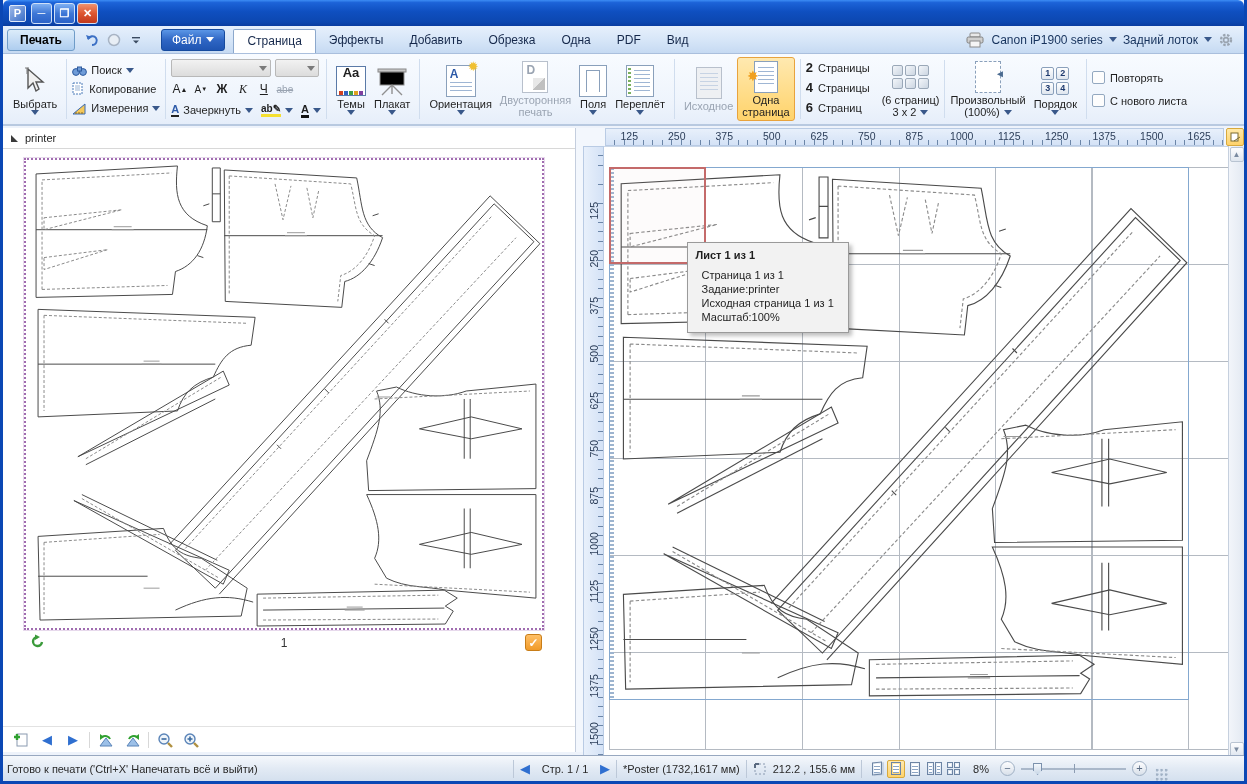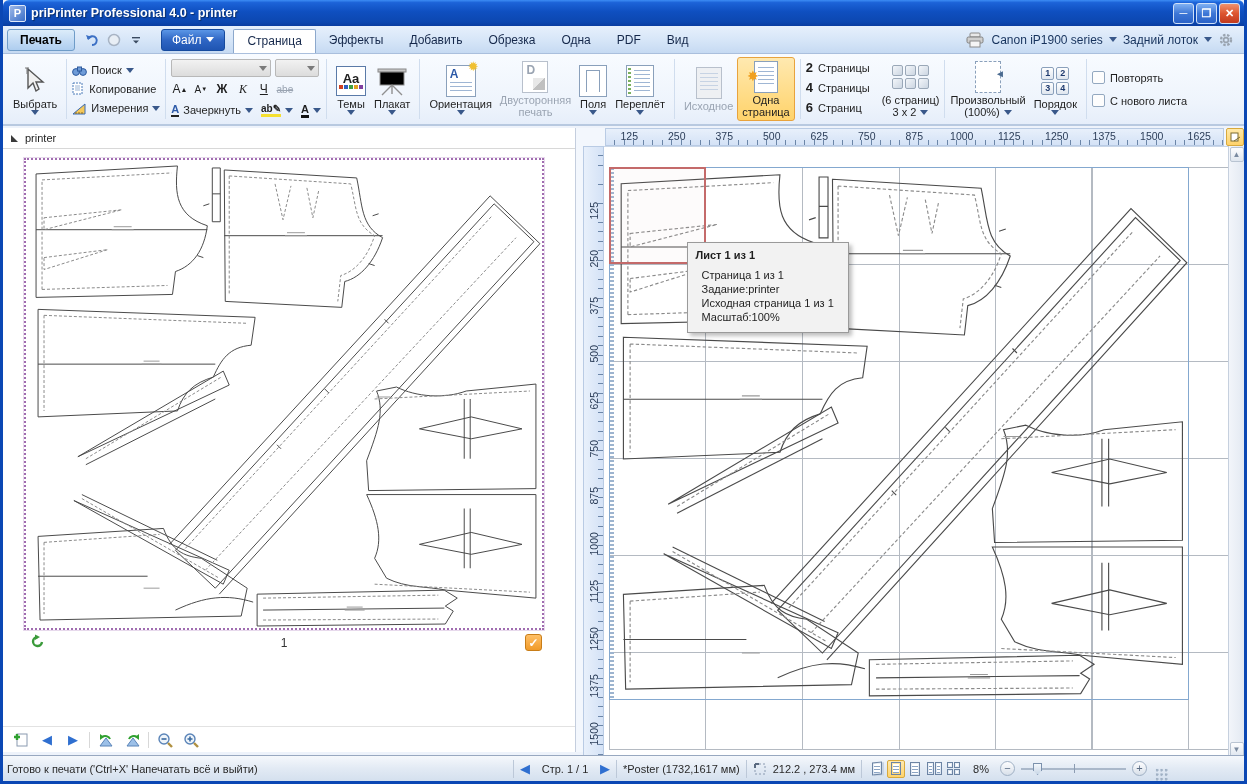--- a/index.html
+++ b/index.html
@@ -150,21 +150,20 @@
   svg { display:block; }
   .dis-grey { color:#9aa4b2;text-align:center; }
 </style>
 </head>
 <body>
 
 <div class="window">
 
   <div class="titlebar">
     <div class="appicon">P</div>
-    <div class="wtitle">priPrinter Professional 4.0 - printer</div>
     <div class="winbtns">
       <div class="wbtn">─</div>
       <div class="wbtn">❒</div>
       <div class="wbtn close">✕</div>
     </div>
   </div>
 
   <div class="toolbar-row">
     <button class="print-btn">Печать</button>
     <div class="qicon">
@@ -299,21 +298,21 @@
           <span class="dd-arrow"></span>
           <span style="border-bottom:3px solid #111; font-weight:bold; margin-left:4px;"><span>A</span></span>
           <span class="dd-arrow"></span>
         </div>
       </div>
     </div>
     <div class="rsep"></div>
     <div class="rgroup">
       <div class="rbtn">
         <div class="ric">
-          <div style="width:30px;height:30px;border:1px solid #5a7aa8;background:#fff;display:flex;flex-direction:column;align-items:center;justify-content:center;gap:0;">
+          <div style="width:30px;height:30px;border:1px solid #5a7aa8;background:#fff;display:flex;flex-direction:column;align-items:center;justify-content:flex-end;gap:12px;">
             <b style="font-size:13px;">Aa</b>
             <div style="display:flex;gap:1px;">
                 <i style="width:4px;height:4px;background:#d04020;"></i>
                 <i style="width:4px;height:4px;background:#3060c0;"></i>
                 <i style="width:4px;height:4px;background:#40a040;"></i>
                 <i style="width:4px;height:4px;background:#e0a020;"></i>
                 <i style="width:4px;height:4px;background:#8040a0;"></i>
               </div>
           </div>
         </div>
@@ -658,21 +657,21 @@
     <span class="blue-arr">▶</span>
     <div class="sb-sep"></div>
     <span>*Poster (1732,1617 мм)</span>
     <div class="sb-sep"></div>
     <span>
       <svg width="14" height="14" viewBox="0 0 14 14">
           <rect x="2" y="2" width="10" height="10" fill="none" stroke="#8a9ab0" stroke-dasharray="2 2"></rect>
           <path d="M2,2 v4 M2,2 h4" stroke="#5a6a80" stroke-width="2"></path>
         </svg>
     </span>
-    <span>212.2 , 273.4 мм</span>
+    <span>212.2 , 155.6 мм</span>
     <div class="sb-sep"></div>
     <div class="vm-group">
       <div class="vm">
           <div class="vm-box" style="transform:skewY(-6deg);box-shadow:2px 1px 0 #c8d4e4;"></div>
         </div>
       <div class="vm active">
           <div class="vm-box"></div>
         </div>
       <div class="vm">
           <div class="vm-box" style="height:14px;background-image:repeating-linear-gradient(180deg,#8ba4c4 0 1px,transparent 1px 3px),linear-gradient(180deg,transparent 6px,#6c84a4 6px,#6c84a4 7px,transparent 7px);"></div>

